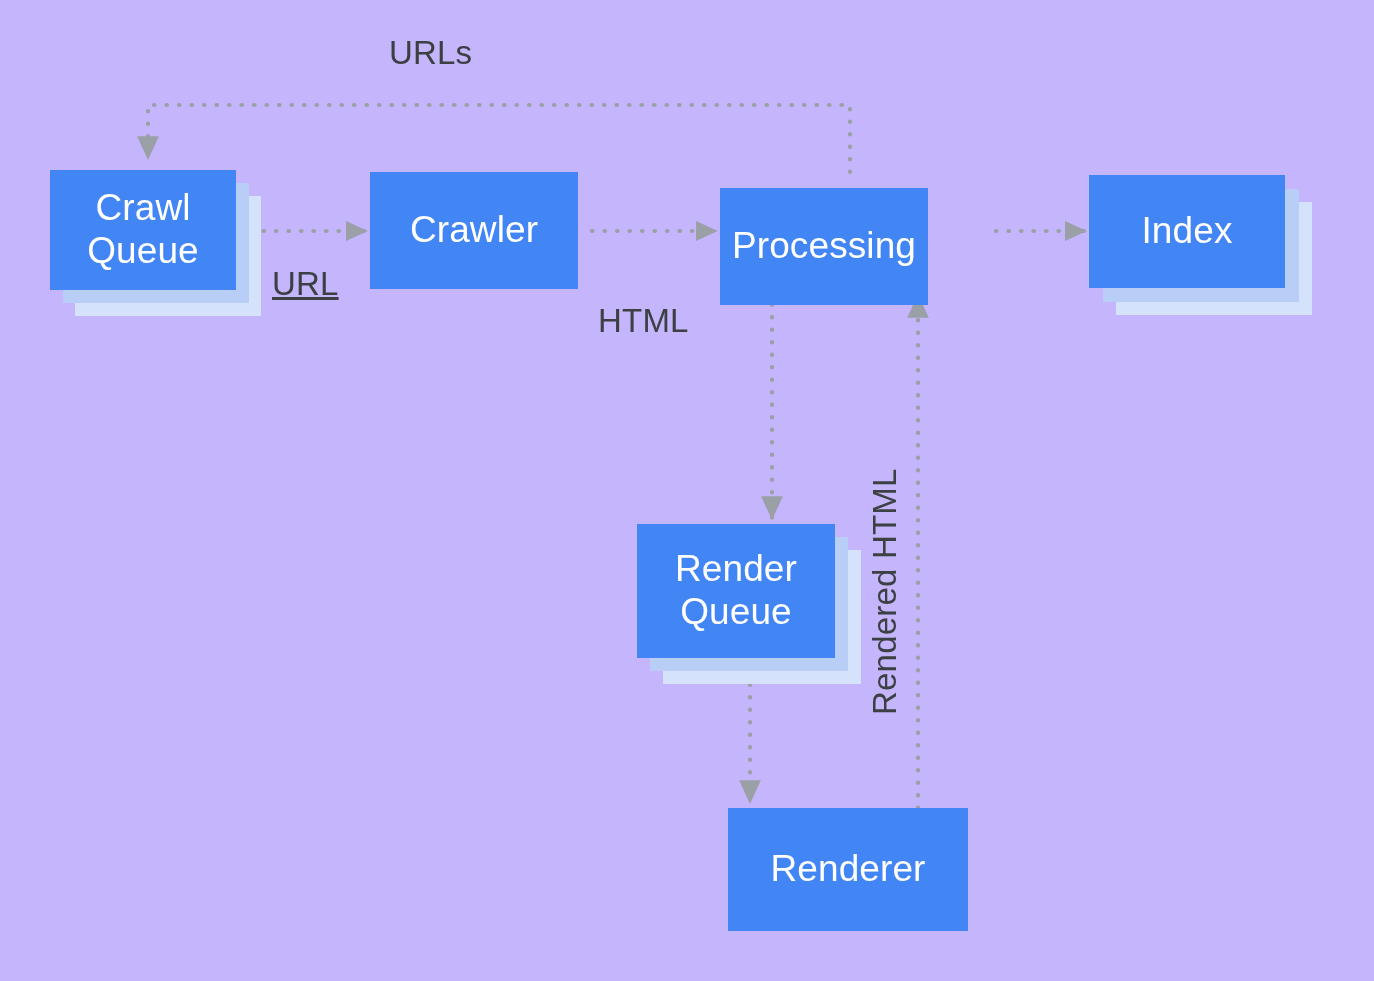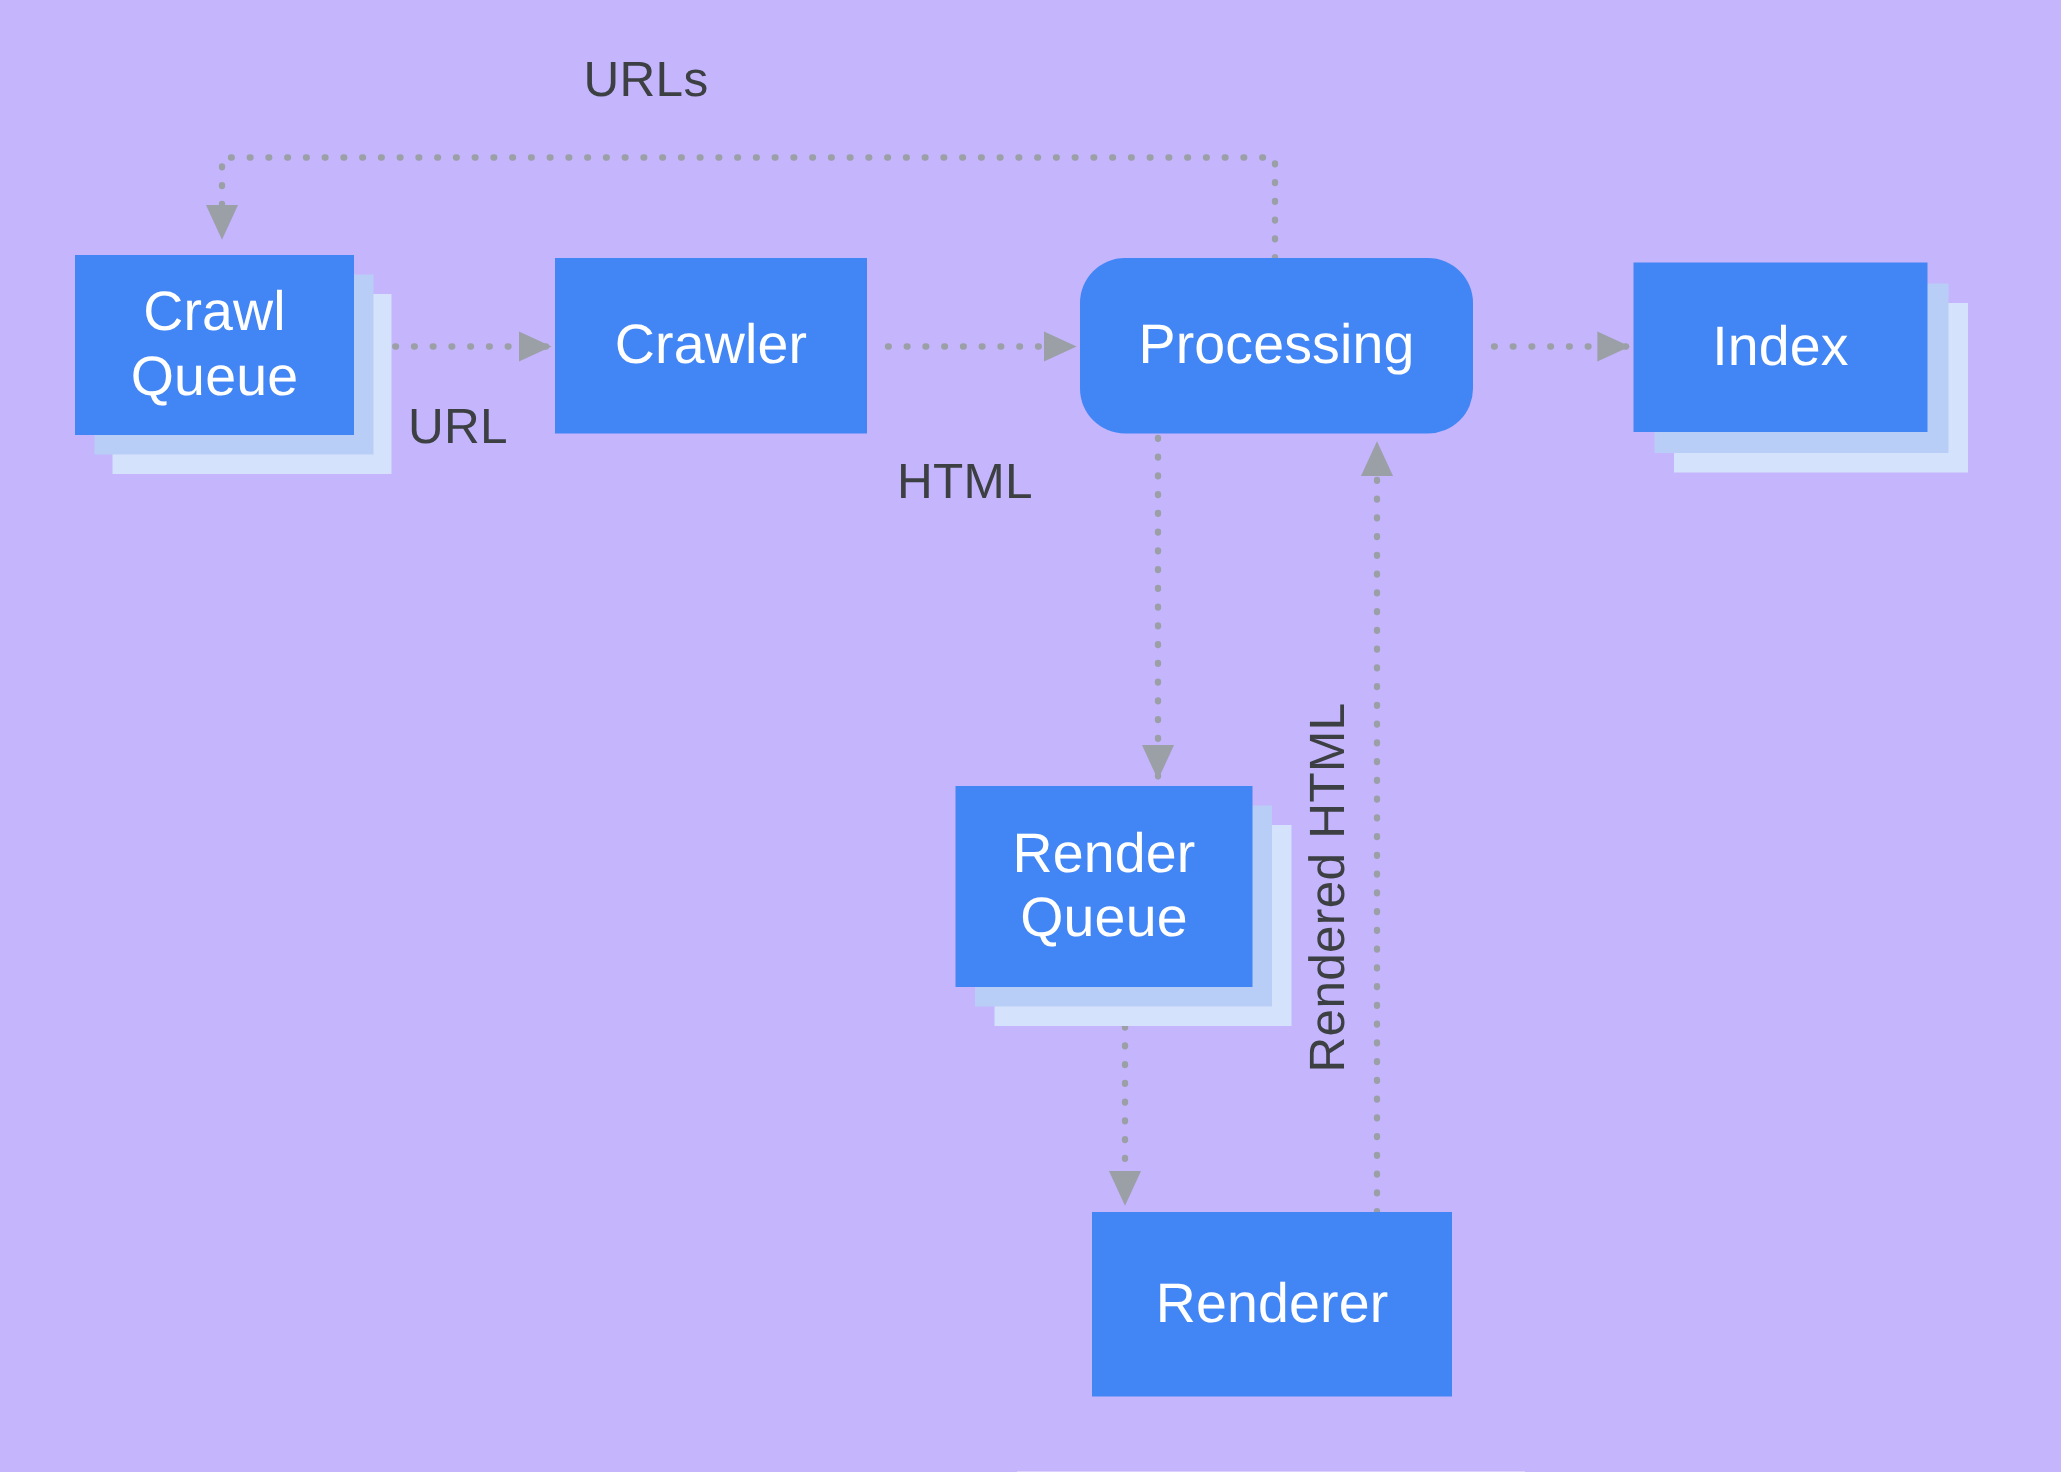--- a/index.html
+++ b/index.html
@@ -97,21 +97,21 @@
 
     <line x1="772" y1="292" x2="772" y2="518" stroke="#9aa0a6" stroke-width="4.2" stroke-linecap="round" stroke-dasharray="0.5 12" marker-end="url(#arrow-d)"></line>
 
     <line x1="750" y1="672" x2="750" y2="802" stroke="#9aa0a6" stroke-width="4.2" stroke-linecap="round" stroke-dasharray="0.5 12" marker-end="url(#arrow-d)"></line>
 
     <line x1="918" y1="808" x2="918" y2="296" stroke="#9aa0a6" stroke-width="4.2" stroke-linecap="round" stroke-dasharray="0.5 12" marker-end="url(#arrow-d)"></line>
   </svg>
 
   <div class="edge-label" style="left:389px; top:34px;">URLs</div>
 
-  <div class="edge-label" style="left:272px; top:265px;">URL</div>
+  <div class="edge-label" style="left:272px; top:265px;text-decoration:underline;">URL</div>
 
   <div class="edge-label" style="left:598px; top:265px;margin-top:37px;">HTML</div>
 
   <div class="edge-label vertical" style="left:866px; top:715px;">Rendered HTML</div>
 
   <div class="node" style="left:50px; top:170px; width:186px; height:120px;">
     <div class="layer back2" style="left:25px; top:26px; width:186px; height:120px;"></div>
     <div class="layer back1" style="left:13px; top:13px; width:186px; height:120px;"></div>
     <div class="layer front" style="left:0px; top:0px; width:186px; height:120px;">
       <span class="node-label">Crawl
@@ -119,21 +119,21 @@
     </div>
   </div>
 
   <div class="node" style="left:370px; top:172px; width:197px; height:117px;">
     <div class="layer front" style="left:0px; top:0px; width:208px; height:117px;">
       <span class="node-label">Crawler</span>
     </div>
   </div>
 
   <div class="node" style="left:720px; top:172px; width:262px; height:117px;">
-    <div class="layer front" style="left:0px; top:0px; width:262px; height:117px;border-radius:30px;">
+    <div class="layer front" style="left:0px; top:16px; width:208px; height:117px;">
       <span class="node-label">Processing</span>
     </div>
   </div>
 
   <div class="node" style="left:1089px; top:175px; width:196px; height:90px;">
     <div class="layer back2" style="left:27px; top:27px; width:196px; height:113px;"></div>
     <div class="layer back1" style="left:14px; top:14px; width:196px; height:113px;"></div>
     <div class="layer front" style="left:0px; top:0px; width:196px; height:113px;">
       <span class="node-label">Index</span>
     </div>

